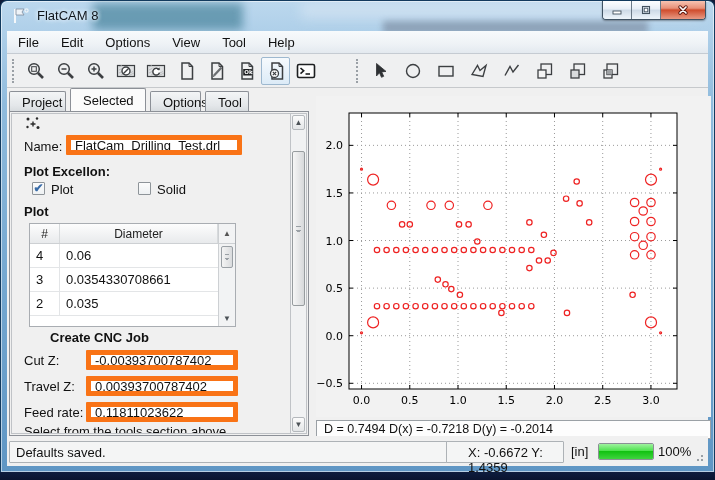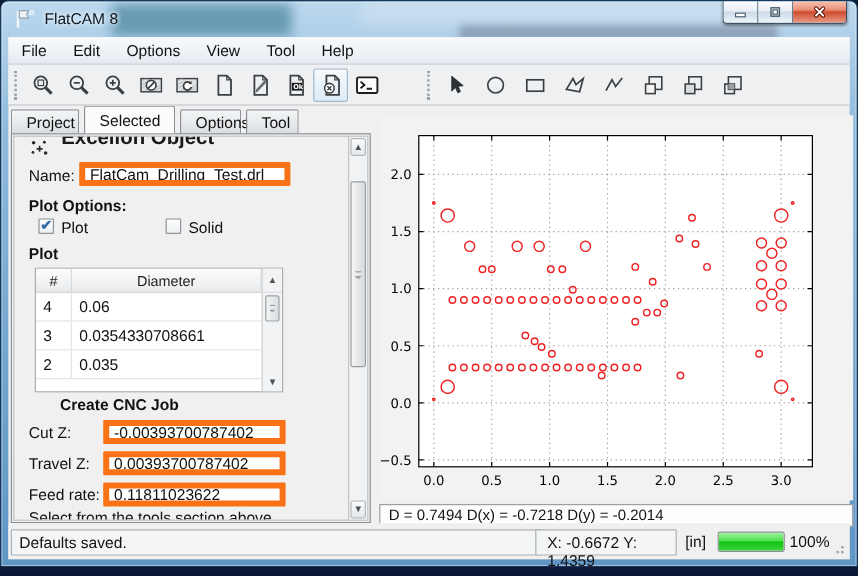--- a/index.html
+++ b/index.html
@@ -66,21 +66,21 @@
   .panel-sb .thumb { position:absolute; left:1px; right:1px; top:37px; height:155px; background:linear-gradient(90deg,#f6f6f6,#d7d9db); border:1px solid #979c9f; border-radius:2px; }
 
   
   .figure { position:absolute; left:309px; top:8px; width:395px; height:321px; background:#f2f2f2; }
   .readout { position:absolute; left:309px; top:332px; width:395px; height:19px; background:#fdfdfd; border:1px solid #9aa0a5; font-size:12.5px; color:#111; padding:1px 0 0 7px; }
 
   
   .statusbar { position:absolute; left:0; right:0; bottom:0; height:30px; background:#f0f0f0; }
   .sunken { position:absolute; top:5px; height:22px; background:#f4f5f5; border:1px solid #adb2b6; border-radius:1px; font-size:13px; color:#111; padding:3px 0 0 6px; }
   .msgbox { left:2px; width:443px; }
-  .xybox { left:439px; width:118px; padding-left:9px; }
+  .xybox { left:439px; width:118px; padding-left:21px; }
   .units { position:absolute; left:564px; top:8px; font-size:13px; color:#111; }
   .progress { position:absolute; left:591px; top:7px; width:56px; height:17px; border:1px solid #8a9094; border-radius:2px; background:#e6e6e6; overflow:hidden; }
   .progress .fill { height:100%; background:linear-gradient(180deg,#9ef29e 0%,#4ee24e 45%,#12c212 50%,#3fd43f 100%); }
   .pct { position:absolute; left:651px; top:8px; font-size:13px; color:#111; }
   .grip { position:absolute; right:3px; bottom:3px; width:12px; height:12px;
     background:radial-gradient(circle at 1px 1px,#9aa0a5 1px,transparent 1.2px); background-size:4px 4px;
     clip-path:polygon(100% 0,100% 100%,0 100%); }
 
   .bottom-strip { position:absolute; left:0; bottom:0; width:715px; height:8px; background:linear-gradient(180deg,#0e1c3e,#0a1430); }
   text { font-family:"DejaVu Sans","Liberation Sans",sans-serif; }
@@ -267,26 +267,25 @@
 
       <div class="panel">
         <div class="panel-viewport">
           <svg class="p-title-icon" viewBox="0 0 17 16">
             <circle cx="3" cy="3" r="1.5" fill="#2b2b2b"></circle>
               <circle cx="12" cy="2.5" r="1.2" fill="#2b2b2b"></circle>
             <circle cx="2.5" cy="11" r="1.2" fill="#2b2b2b"></circle>
               <circle cx="13" cy="11.5" r="1.5" fill="#2b2b2b"></circle>
             <path d="M8 5.5 v5 M5.5 8 h5" stroke="#2b2b2b" stroke-width="1.4"></path>
           </svg>
-          <div class="p-title">Excellon Object</div>
 
           <span class="p-label" style="left:12px; top:25px;">Name:</span>
           <input class="p-input" style="left: 54px; top: 21px; width: 176px;" value="FlatCam_Drilling_Test.drl">
 
-          <span class="p-label p-bold" style="left:12px; top:50px;">Plot Options:</span>
+          <span class="p-label p-bold" style="left:12px; top:50px;">Plot Excellon:</span>
 
           <div class="checkbox" style="left:20px; top:68px;" id="cb0">✔</div>
           <span class="p-label" style="left:39px; top:68px;">Plot</span>
           <div class="checkbox" style="left:126px; top:68px;" id="cb1"></div>
           <span class="p-label" style="left:145px; top:68px;">Solid</span>
 
           <span class="p-label p-bold" style="left:12px; top:90px;">Plot</span>
 
           <div class="tools-table">
             <div class="tt-header">

